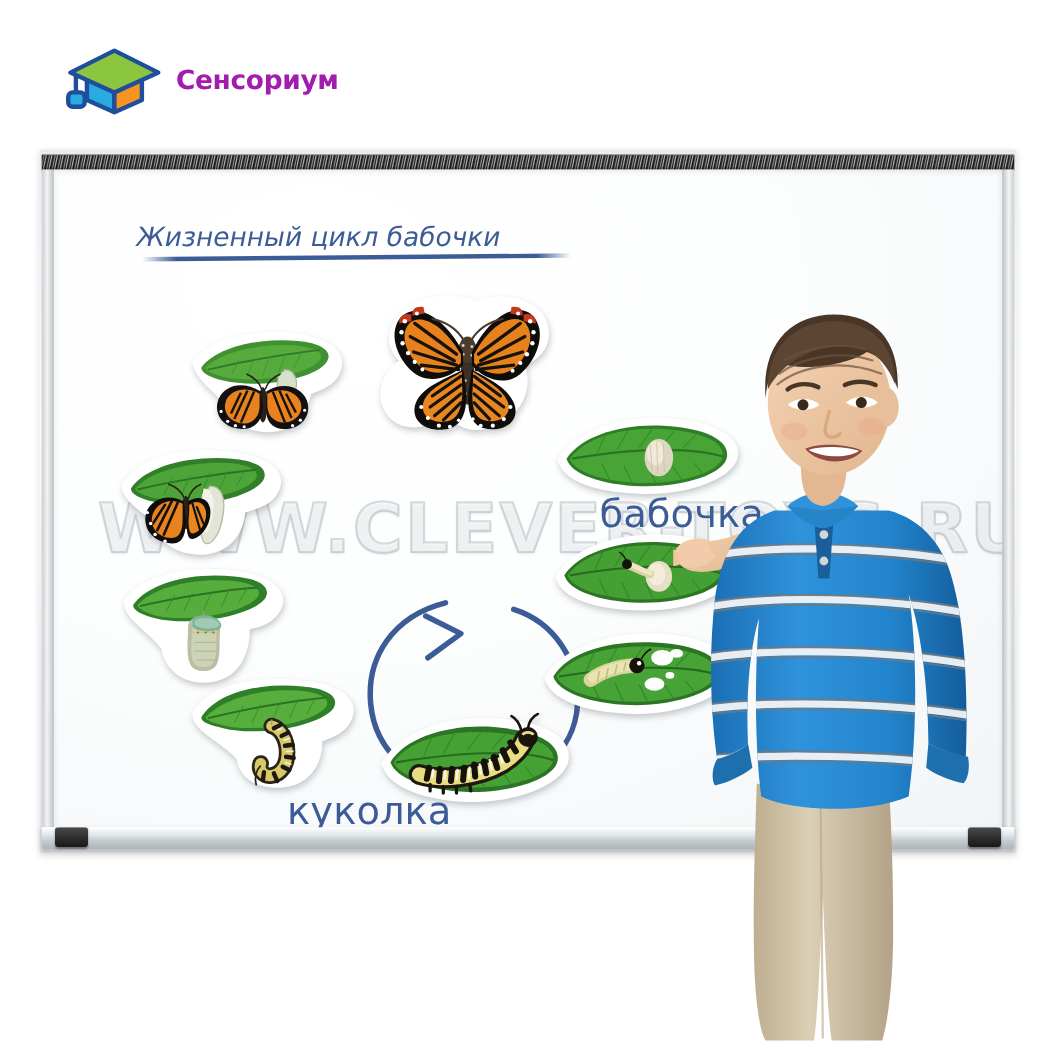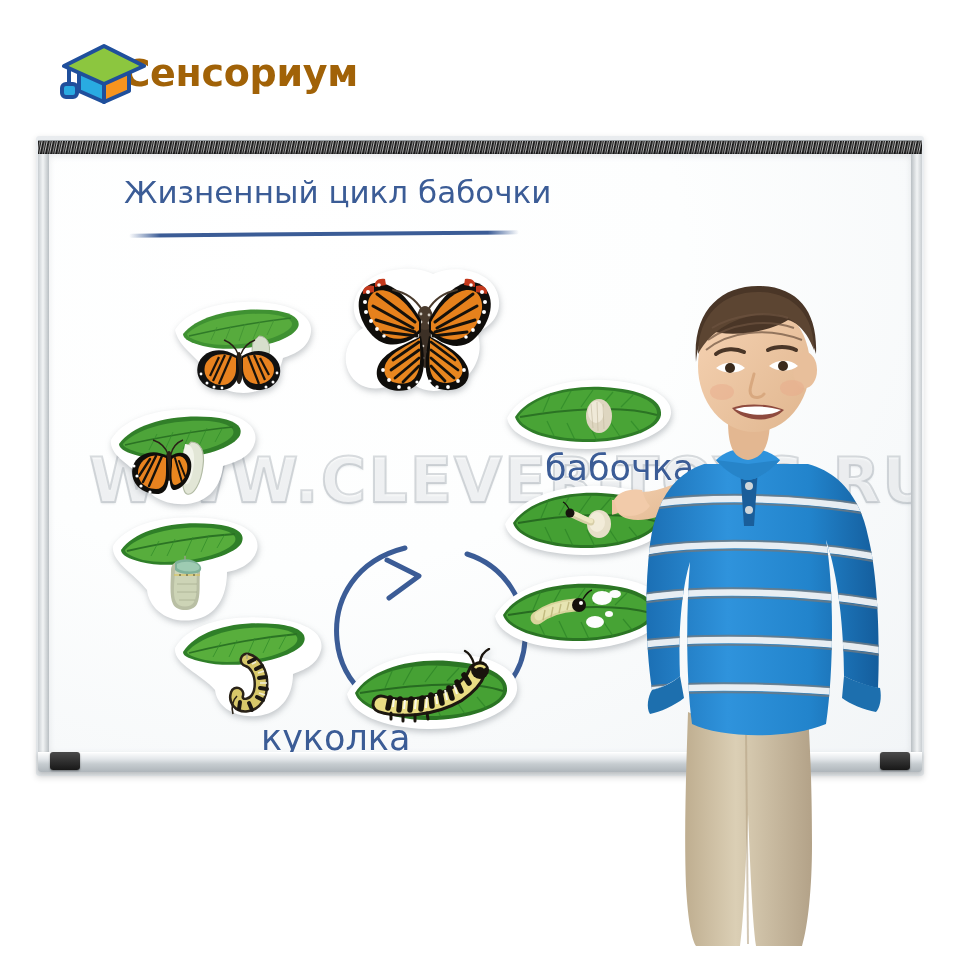--- a/index.html
+++ b/index.html
@@ -9,21 +9,21 @@
     font-family:"DejaVu Sans", sans-serif;
     overflow:hidden;
     position:relative;
   }
   #stage{position:absolute;inset:0;width:960px;height:960px;overflow:hidden;background:#fff;}
 
   
   #logo{position:absolute;left:58px;top:38px;width:300px;height:70px;display:flex;align-items:center;gap:14px;}
   .cap{position:relative;width:88px;height:62px;}
   .cap svg{position:absolute;left:0;top:0;}
-  #logo-text{font-family:"DejaVu Sans", sans-serif;font-weight:bold;font-size:38px;color:#a16207;letter-spacing:-0.3px;}
+  #logo-text{font-family:"DejaVu Sans", sans-serif;font-weight:bold;font-size:24px;color:#a21caf;letter-spacing:-0.3px;}
 
   
   #board{position:absolute;left:36px;top:136px;width:888px;height:640px;}
   #board-frame{
     position:absolute;inset:0;
     border-radius:3px;
     background:linear-gradient(180deg,#e9ecef 0%,#f6f7f8 40%,#dfe3e6 100%);
     box-shadow:0 2px 6px rgba(0,0,0,.13);
   }
   
@@ -53,23 +53,23 @@
   #board-surface{
     position:absolute;left:13px;top:18px;right:13px;bottom:24px;
     background:
       radial-gradient(ellipse at 28% 18%, #ffffff 0%, #fdfefe 45%, #f2f5f7 100%);
     box-shadow:inset 0 2px 6px rgba(120,130,140,.18);
     overflow:hidden;
   }
 
   
   #title{
-    position:absolute;left:75px;top:20px;
+    position:absolute;left:75px;top:48px;
     font-family:"DejaVu Sans", sans-serif;
-    font-size:31px;color:#3b5c96;white-space:nowrap;
+    font-style:italic;font-size:24px;color:#3b5c96;white-space:nowrap;
     text-shadow:0 1px 0 rgba(255,255,255,.6);
   }
   #title-underline{
     position:absolute;left:80px;top:78px;width:390px;height:4px;
     background:linear-gradient(90deg,rgba(59,92,150,0) 0%,#3b5c96 8%,#3b5c96 92%,rgba(59,92,150,0) 100%);
     border-radius:3px;
     transform:rotate(-.5deg);
   }
 
   

